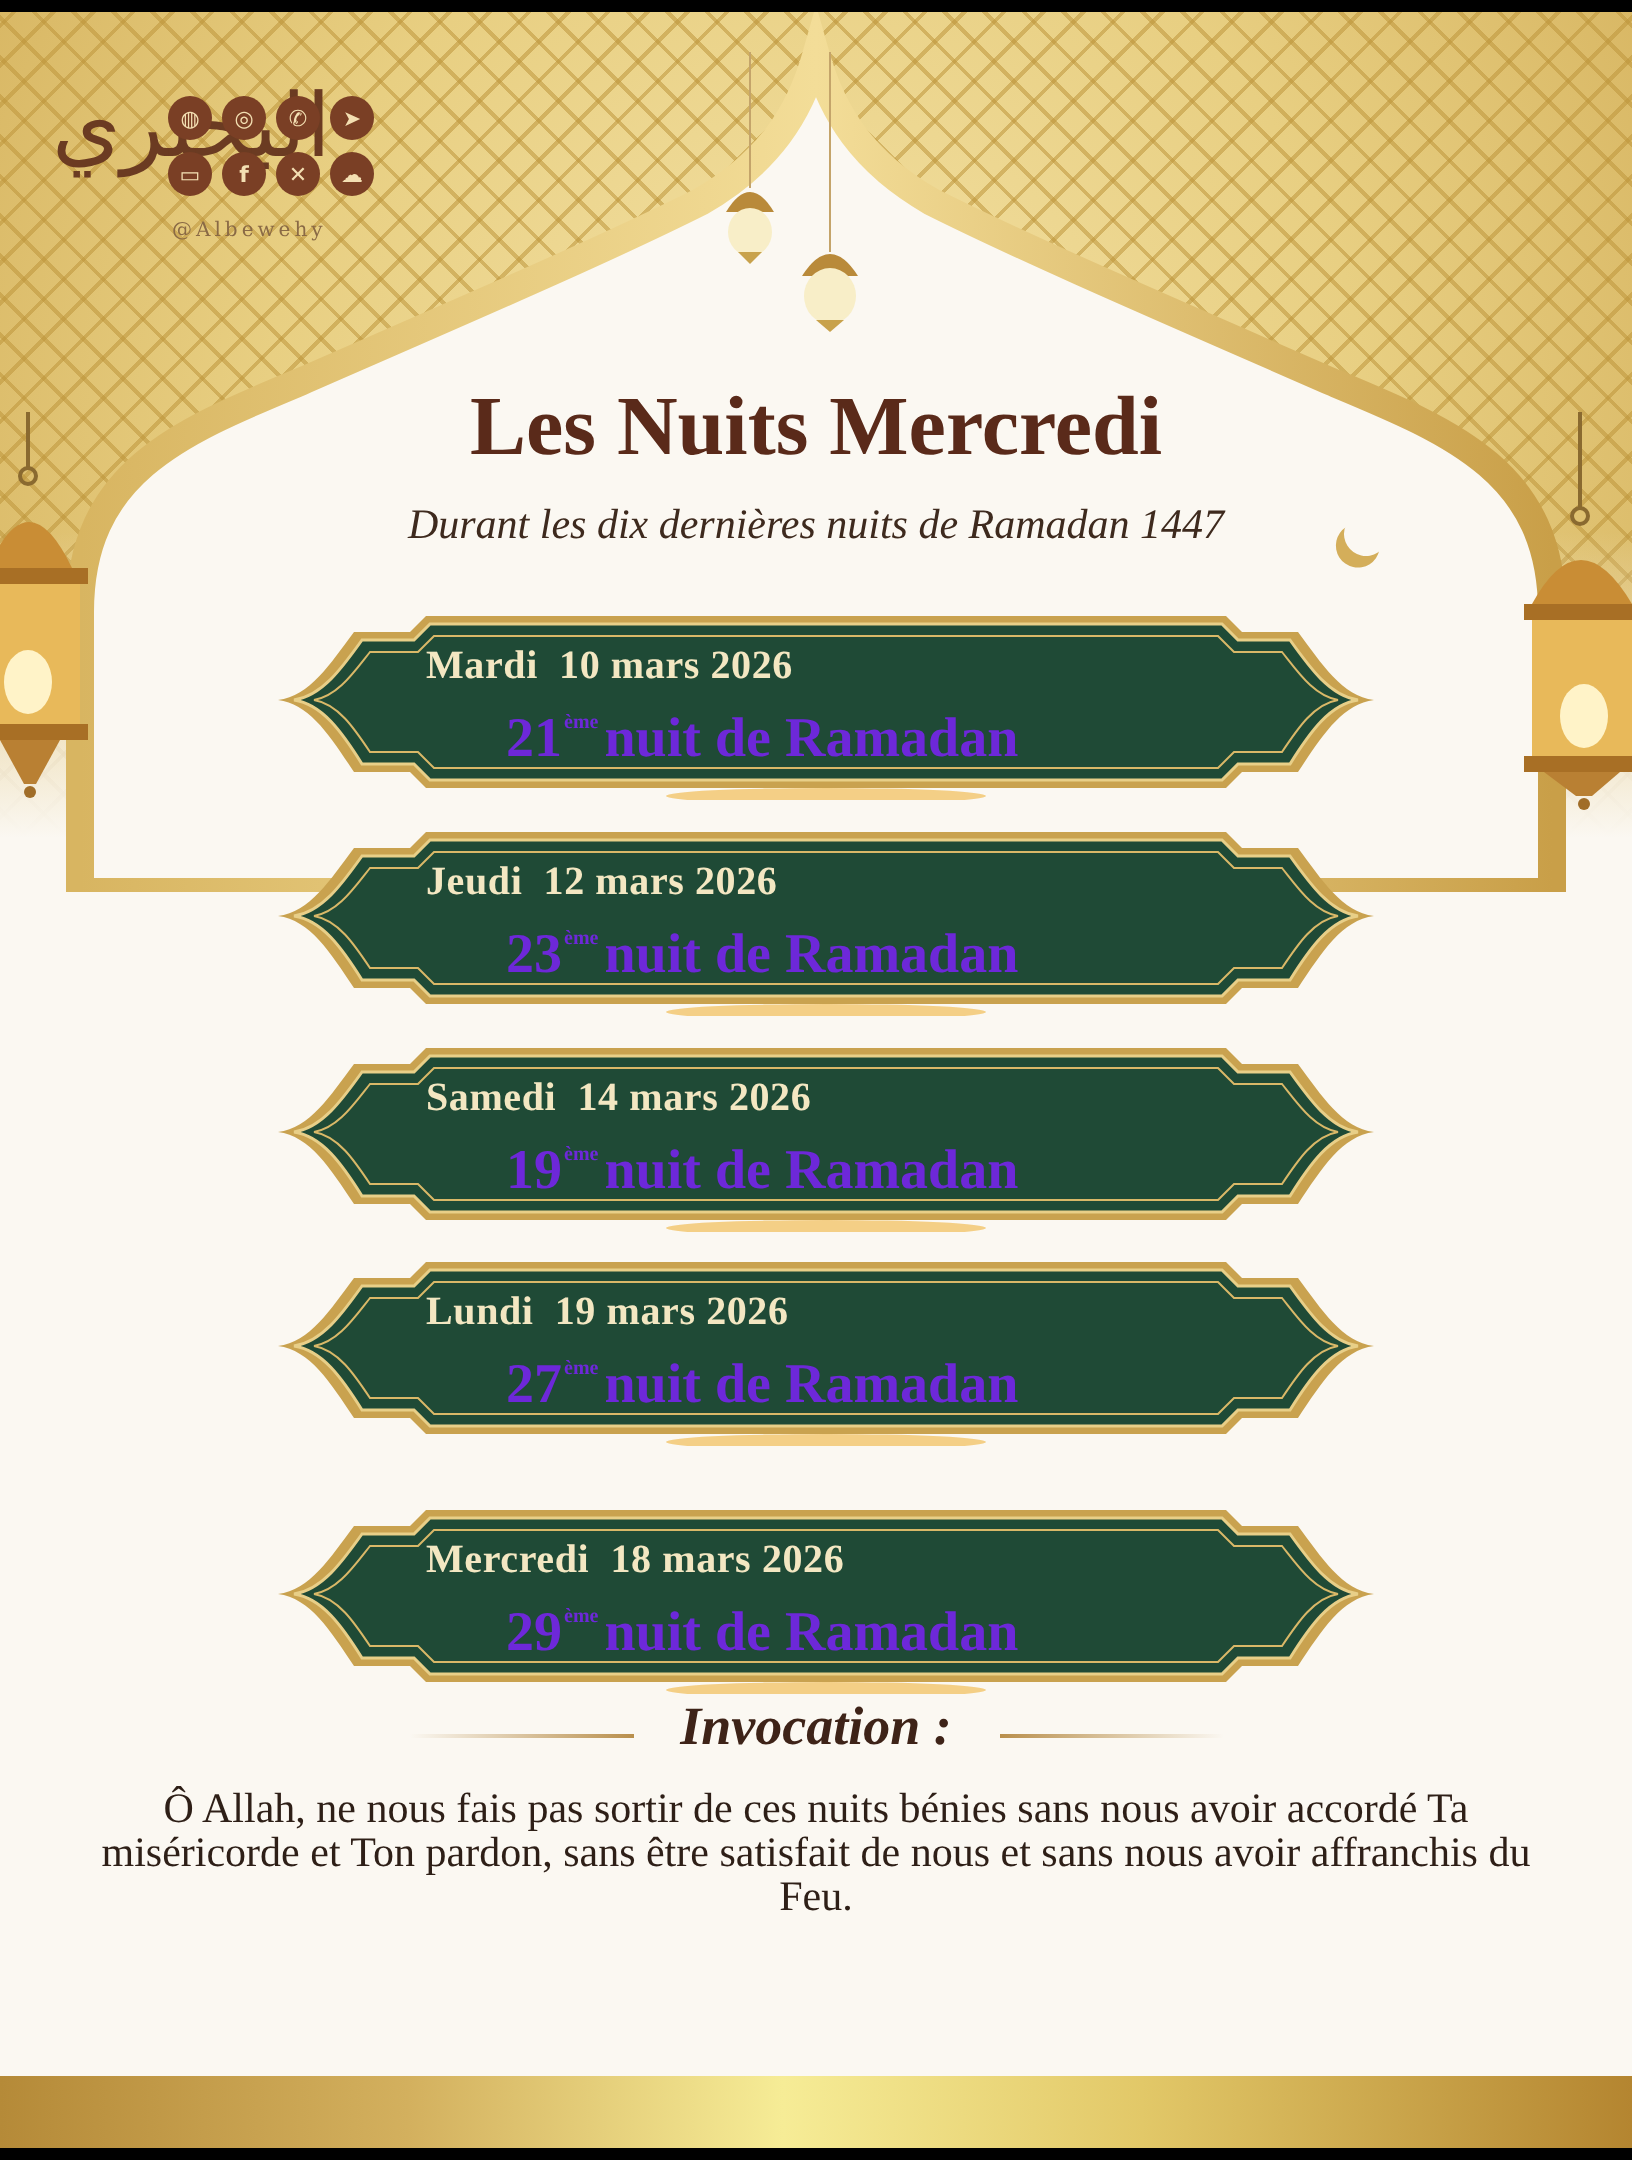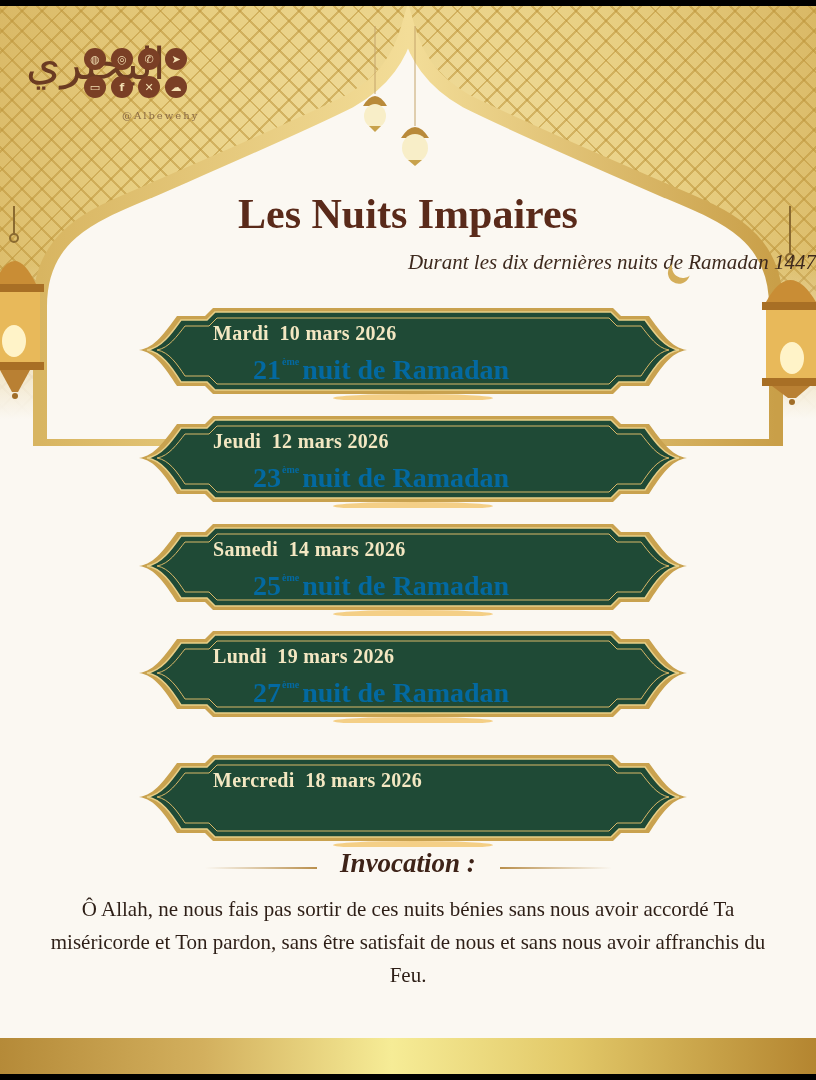--- a/index.html
+++ b/index.html
@@ -10,34 +10,34 @@
       repeating-linear-gradient(45deg, rgba(190,150,60,.55) 0 2px, transparent 2px 14px),
       repeating-linear-gradient(-45deg, rgba(190,150,60,.55) 0 2px, transparent 2px 14px),
       radial-gradient(circle at 50% 50%, #f4e2a6 0, #e8cf82 60%, #d9b865 100%);
     background-color:#efd996; }
   .pattern-fade { position:absolute; left:0; top:260px; width:816px; height:170px; background:linear-gradient(to bottom, rgba(251,248,242,0) 0%, #fbf8f2 90%); }
   .arch-svg { position:absolute; left:0; top:0; }
   .logo-box { position:absolute; left:22px; top:30px; width:180px; height:90px; }
   .calligraphy { position:absolute; left:4px; top:6px; font-size:44px; color:#6b3b22; font-family:"DejaVu Serif", serif; line-height:1; }
   .socials { position:absolute; left:62px; top:12px; display:grid; grid-template-columns:repeat(4,22px); grid-gap:6px 5px; }
   .soc { width:22px; height:22px; border-radius:50%; background:#7a3f25; color:#f3dfb2; font-size:11px; display:flex; align-items:center; justify-content:center; font-family:"DejaVu Sans", sans-serif; font-weight:bold; }
-  .handle { position:absolute; left:64px; top:74px; font-size:10px; color:#8a6a45; letter-spacing:2px; font-family:"DejaVu Serif", serif;margin-left:36px; }
+  .handle { position:absolute; left:64px; top:74px; font-size:10px; color:#8a6a45; letter-spacing:2px; font-family:"DejaVu Serif", serif; }
   .title { position:absolute; left:0; width:816px; top:184px; text-align:center; font-size:42px; font-weight:bold; color:#5a2a1a; font-family:"Liberation Serif", serif; }
-  .subtitle { position:absolute; left:0; width:816px; top:244px; text-align:right; font-size:21px; font-style:italic; color:#3e2a1e; font-family:"Liberation Serif", serif; }
+  .subtitle { position:absolute; left:0; width:816px; top:244px; text-align:center; font-size:21px; font-style:italic; color:#3e2a1e; font-family:"Liberation Serif", serif; }
   .moon { position:absolute; left:672px; top:250px; width:22px; height:22px; border-radius:50%; box-shadow:-5px 5px 0 0 #d4ae5a; transform:rotate(-10deg); }
   .banner { position:absolute; left:135px; width:555px; height:98px; }
   .banner svg { position:absolute; left:0; top:0; }
   .banner .line1 { position:absolute; left:78px; top:20px; font-size:20px; font-weight:bold; color:#f3e7c2; font-family:"Liberation Serif", serif; white-space:pre; letter-spacing:.3px; }
-  .banner .line2 { position:absolute; left:118px; top:52px; font-size:28px; font-weight:bold; color:#0369a1; font-family:"Liberation Serif", serif; white-space:pre; }
+  .banner .line2 { position:absolute; left:118px; top:52px; font-size:28px; font-weight:bold; color:#6d28d9; font-family:"Liberation Serif", serif; white-space:pre; }
   .banner .sup { font-size:10px; vertical-align:14px; margin:0 3px 0 1px; }
   .inv-head { position:absolute; left:0; width:816px; top:842px; height:40px;text-decoration:underline; }
   .inv-line { position:absolute; top:19px; height:1.5px; background:linear-gradient(to right, rgba(190,150,80,0), #b98f4c); }
   .inv-line.right { background:linear-gradient(to left, rgba(190,150,80,0), #b98f4c); }
   .inv-title { position:absolute; left:0; width:816px; top:0; text-align:center; font-size:27px; font-style:italic; font-weight:bold; color:#3e2318; font-family:"Liberation Serif", serif; }
-  .dua { position:absolute; left:40px; width:736px; top:887px; text-align:center; font-size:21px; line-height:33px; color:#2e1f17; font-family:"Liberation Serif", serif; }
+  .dua { position:absolute; left:40px; width:736px; top:887px; text-align:center; font-size:21px; line-height:22px; color:#2e1f17; font-family:"Liberation Serif", serif; }
   .gold-bar { position:absolute; left:0; top:1032px; width:816px; height:36px; background:linear-gradient(to right, #b58a38 0%, #d3b05e 25%, #f6ec96 48%, #e2c868 70%, #b48530 100%); }
   .lantern { position:absolute; }
 </style>
 </head>
 <body>
 
 <div class="poster">
   <div class="pattern"></div>
   <div class="pattern-fade"></div>
 
@@ -94,21 +94,21 @@
       <span class="soc">✆</span>
       <span class="soc">➤</span>
       <span class="soc">▭</span>
       <span class="soc">f</span>
       <span class="soc">✕</span>
       <span class="soc">☁</span>
     </div>
     <div class="handle">@Albewehy</div>
   </div>
 
-  <div class="title">Les Nuits Impaires</div>
+  <div class="title">Les Nuits Mercredi</div>
   <div class="subtitle">Durant les dix dernières nuits de Ramadan 1447</div>
   <div class="moon"></div>
 
   <div id="banners">
       <div class="banner" style="top: 296px;">
     <svg width="555" height="98">
       <path d="M4,48 C20,46 30,30 42,14 L70,14 L78,6 L478,6 L486,14 L514,14 C526,30 536,46 552,48 C536,50 526,66 514,84 L486,84 L478,92 L78,92 L70,84 L42,84 C30,66 20,50 4,48 Z" fill="#c9a24f"></path>
       <path d="M12,48 C26,46 36,32 46,18 L72,18 L80,10 L476,10 L484,18 L510,18 C520,32 530,46 544,48 C530,50 520,64 510,80 L484,80 L476,88 L80,88 L72,80 L46,80 C36,64 26,50 12,48 Z" fill="#1f4a36" stroke="#e8cf88" stroke-width="1.5"></path>
       <path d="M22,48 C34,46 42,34 50,24 L74,24 L82,16 L474,16 L482,24 L506,24 C514,34 522,46 534,48 C522,50 514,62 506,74 L482,74 L474,82 L82,82 L74,74 L50,74 C42,62 34,50 22,48 Z" fill="none" stroke="#d9b868" stroke-width="1"></path>
       <ellipse cx="278" cy="96" rx="80" ry="4" fill="#f2c46a" opacity=".8"></ellipse>
@@ -127,40 +127,41 @@
     <div class="line2"><span class="n">23</span><span class="sup">ème</span><span class="lbl">nuit de Ramadan</span></div>
   </div>
       <div class="banner" style="top: 512px;">
     <svg width="555" height="98">
       <path d="M4,48 C20,46 30,30 42,14 L70,14 L78,6 L478,6 L486,14 L514,14 C526,30 536,46 552,48 C536,50 526,66 514,84 L486,84 L478,92 L78,92 L70,84 L42,84 C30,66 20,50 4,48 Z" fill="#c9a24f"></path>
       <path d="M12,48 C26,46 36,32 46,18 L72,18 L80,10 L476,10 L484,18 L510,18 C520,32 530,46 544,48 C530,50 520,64 510,80 L484,80 L476,88 L80,88 L72,80 L46,80 C36,64 26,50 12,48 Z" fill="#1f4a36" stroke="#e8cf88" stroke-width="1.5"></path>
       <path d="M22,48 C34,46 42,34 50,24 L74,24 L82,16 L474,16 L482,24 L506,24 C514,34 522,46 534,48 C522,50 514,62 506,74 L482,74 L474,82 L82,82 L74,74 L50,74 C42,62 34,50 22,48 Z" fill="none" stroke="#d9b868" stroke-width="1"></path>
       <ellipse cx="278" cy="96" rx="80" ry="4" fill="#f2c46a" opacity=".8"></ellipse>
     </svg>
     <div class="line1">Samedi  14 mars 2026</div>
-    <div class="line2"><span class="n">25</span><span class="sup">ème</span><span class="lbl">nuit de Ramadan</span></div>
+    <div class="line2"><span class="n">19</span><span class="sup">ème</span><span class="lbl">nuit de Ramadan</span></div>
   </div>
       <div class="banner" style="top: 619px;">
     <svg width="555" height="98">
       <path d="M4,48 C20,46 30,30 42,14 L70,14 L78,6 L478,6 L486,14 L514,14 C526,30 536,46 552,48 C536,50 526,66 514,84 L486,84 L478,92 L78,92 L70,84 L42,84 C30,66 20,50 4,48 Z" fill="#c9a24f"></path>
       <path d="M12,48 C26,46 36,32 46,18 L72,18 L80,10 L476,10 L484,18 L510,18 C520,32 530,46 544,48 C530,50 520,64 510,80 L484,80 L476,88 L80,88 L72,80 L46,80 C36,64 26,50 12,48 Z" fill="#1f4a36" stroke="#e8cf88" stroke-width="1.5"></path>
       <path d="M22,48 C34,46 42,34 50,24 L74,24 L82,16 L474,16 L482,24 L506,24 C514,34 522,46 534,48 C522,50 514,62 506,74 L482,74 L474,82 L82,82 L74,74 L50,74 C42,62 34,50 22,48 Z" fill="none" stroke="#d9b868" stroke-width="1"></path>
       <ellipse cx="278" cy="96" rx="80" ry="4" fill="#f2c46a" opacity=".8"></ellipse>
     </svg>
     <div class="line1">Lundi  19 mars 2026</div>
     <div class="line2"><span class="n">27</span><span class="sup">ème</span><span class="lbl">nuit de Ramadan</span></div>
   </div>
       <div class="banner" style="top: 743px;">
     <svg width="555" height="98">
       <path d="M4,48 C20,46 30,30 42,14 L70,14 L78,6 L478,6 L486,14 L514,14 C526,30 536,46 552,48 C536,50 526,66 514,84 L486,84 L478,92 L78,92 L70,84 L42,84 C30,66 20,50 4,48 Z" fill="#c9a24f"></path>
       <path d="M12,48 C26,46 36,32 46,18 L72,18 L80,10 L476,10 L484,18 L510,18 C520,32 530,46 544,48 C530,50 520,64 510,80 L484,80 L476,88 L80,88 L72,80 L46,80 C36,64 26,50 12,48 Z" fill="#1f4a36" stroke="#e8cf88" stroke-width="1.5"></path>
       <path d="M22,48 C34,46 42,34 50,24 L74,24 L82,16 L474,16 L482,24 L506,24 C514,34 522,46 534,48 C522,50 514,62 506,74 L482,74 L474,82 L82,82 L74,74 L50,74 C42,62 34,50 22,48 Z" fill="none" stroke="#d9b868" stroke-width="1"></path>
       <ellipse cx="278" cy="96" rx="80" ry="4" fill="#f2c46a" opacity=".8"></ellipse>
     </svg>
     <div class="line1">Mercredi  18 mars 2026</div>
+    <div class="line2"><span class="n">29</span><span class="sup">ème</span><span class="lbl">nuit de Ramadan</span></div>
   </div>
     </div>
 
   <div class="inv-head">
     <div class="inv-line" style="left:205px;width:112px"></div>
     <div class="inv-title">Invocation :</div>
     <div class="inv-line right" style="left:500px;width:112px"></div>
   </div>
   <div class="dua">Ô Allah, ne nous fais pas sortir de ces nuits bénies sans nous avoir accordé Ta miséricorde et Ton pardon, sans être satisfait de nous et sans nous avoir affranchis du Feu.</div>
 

